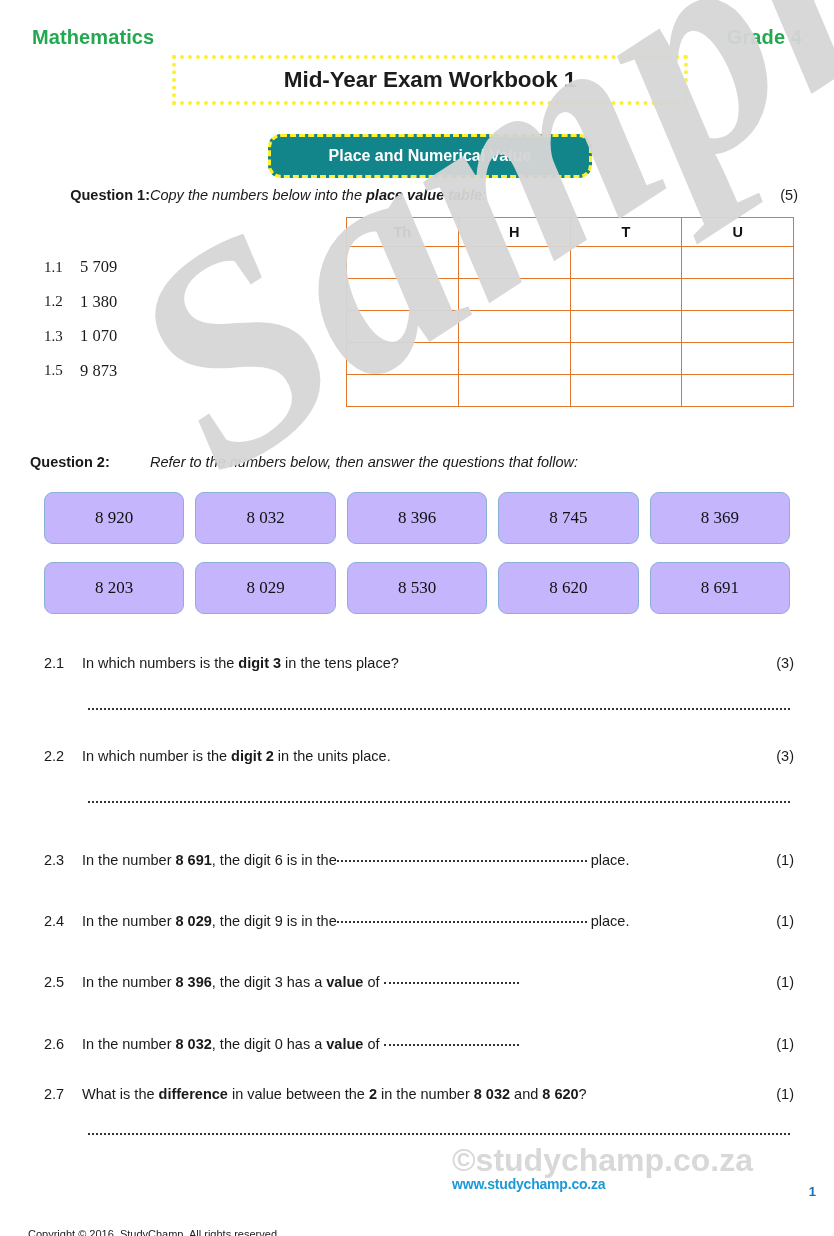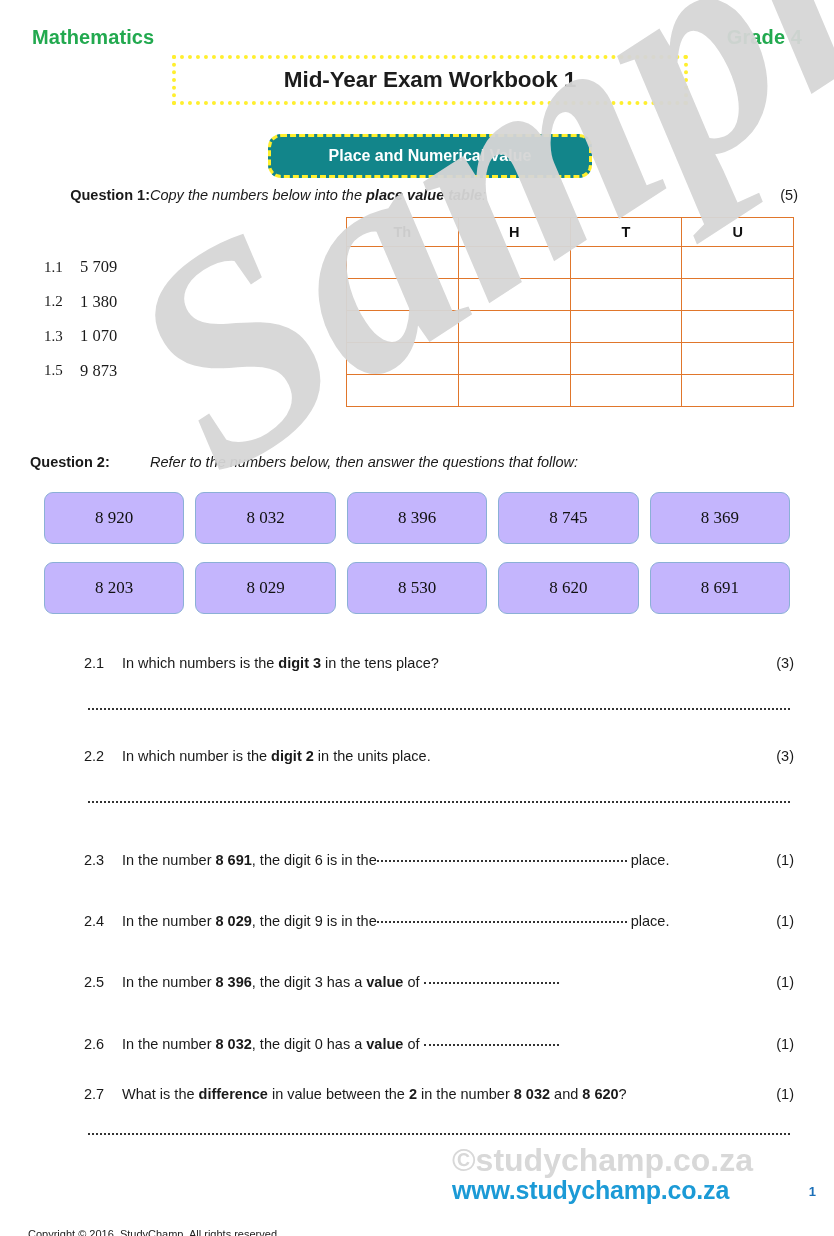--- a/index.html
+++ b/index.html
@@ -181,21 +181,20 @@
     width: 750px;
     font-size: 14.5px;
   }
   .subq-line {
     display: flex;
     align-items: baseline;
   }
   .subq-idx {
     width: 38px;
     flex: none;
-    margin-left: 40px;
   }
   .subq-text {
     flex: 1 1 auto;
     padding-right: 6px;
   }
   .subq-mark {
     width: 30px;
     flex: none;
     text-align: right;
   }
@@ -224,21 +223,21 @@
     position: absolute;
     left: 28px;
     top: 1228px;
     font-size: 11px;
     color: #222;
   }
   .site-link {
     position: absolute;
     left: 452px;
     top: 1176px;
-    font-size: 25px;
+    font-size: 14px;
     font-weight: bold;
     color: #1b9ad6;
     letter-spacing: -0.2px;
   }
   .page-num {
     position: absolute;
     right: 18px;
     top: 1184px;
     font-size: 13px;
     font-weight: bold;

